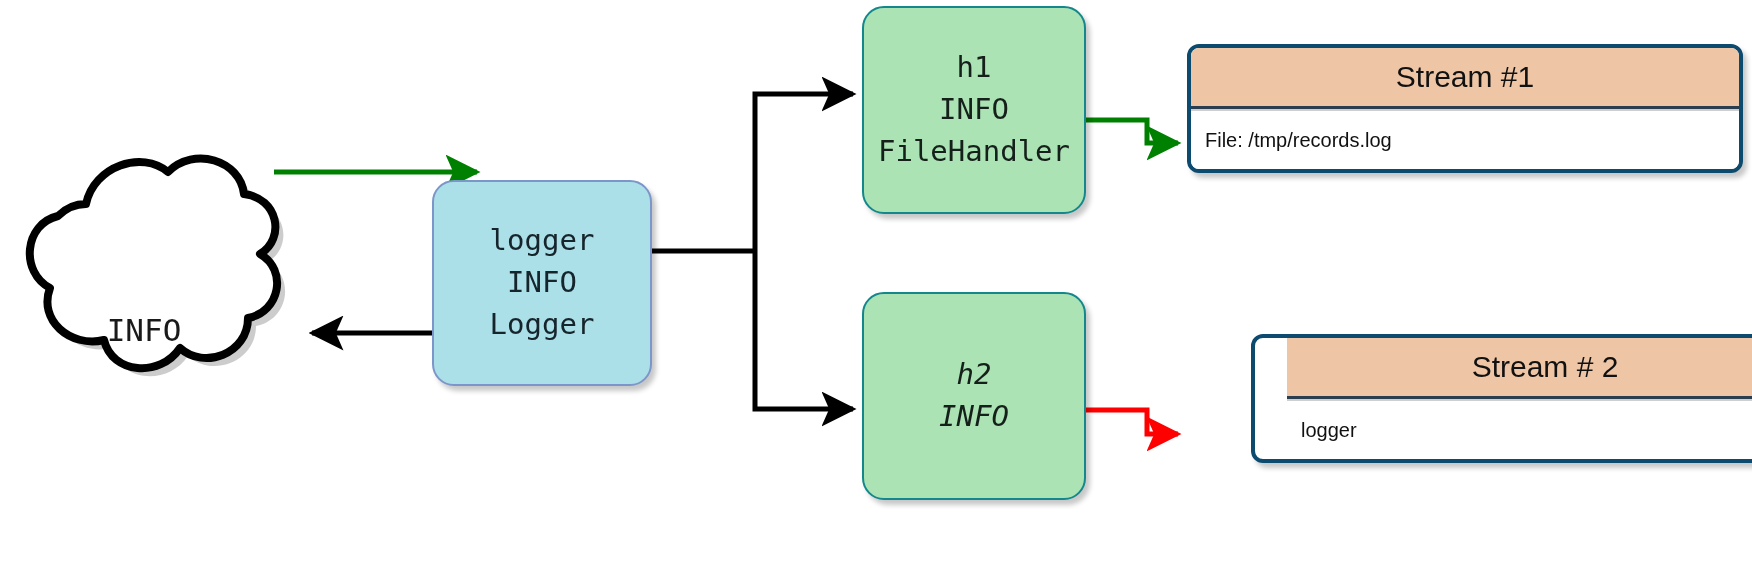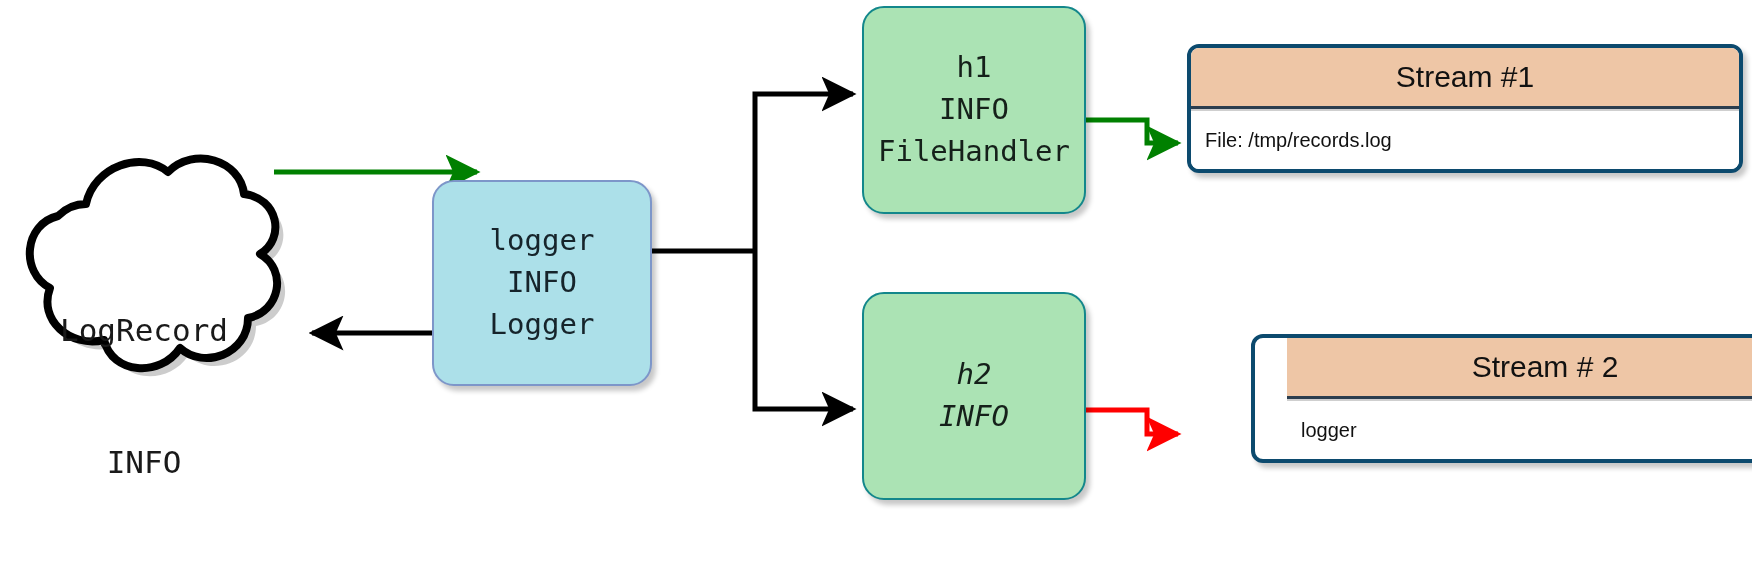--- a/index.html
+++ b/index.html
@@ -168,21 +168,20 @@
                C 186 4, 232 18, 236 52
                C 270 56, 278 96, 252 112
                C 280 128, 272 170, 240 176
                C 240 212, 196 228, 172 206
                C 152 236, 104 232, 96 198
                C 62 206, 30 178, 42 146
                C 12 130, 16 82, 50 74
                C 56 68, 66 62, 78 62 Z" fill="#ffffff" stroke="#000000" stroke-width="8" stroke-linejoin="round"></path>
     </svg>
     <div class="cloud-label">
-      <div>LogRecord</div>
       <div>INFO</div>
     </div>
   </div>
 
   <div class="proc-box logger-box">
     <div class="line">logger</div>
     <div class="line">INFO</div>
     <div class="line">Logger</div>
   </div>
 

